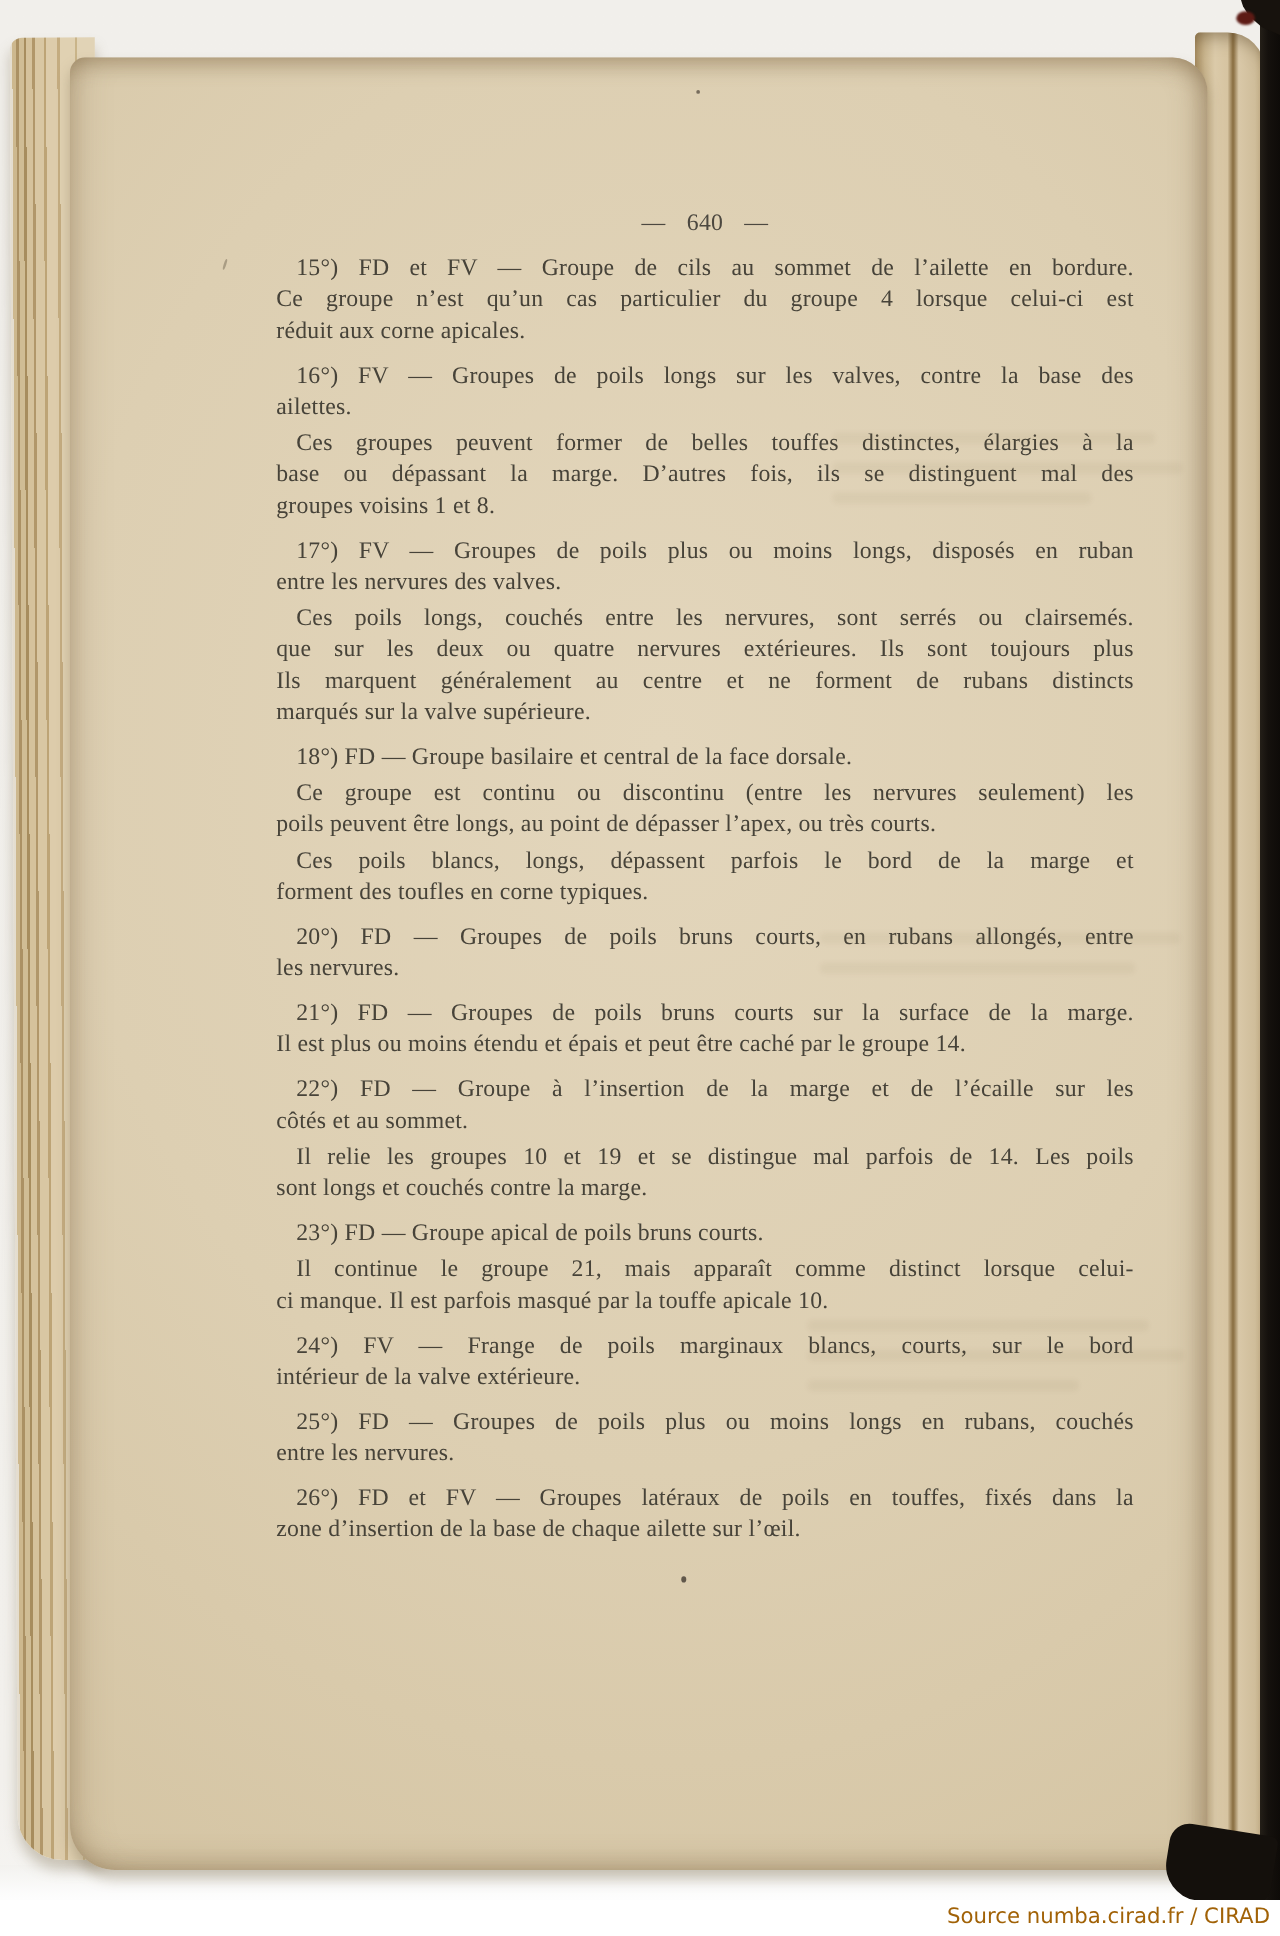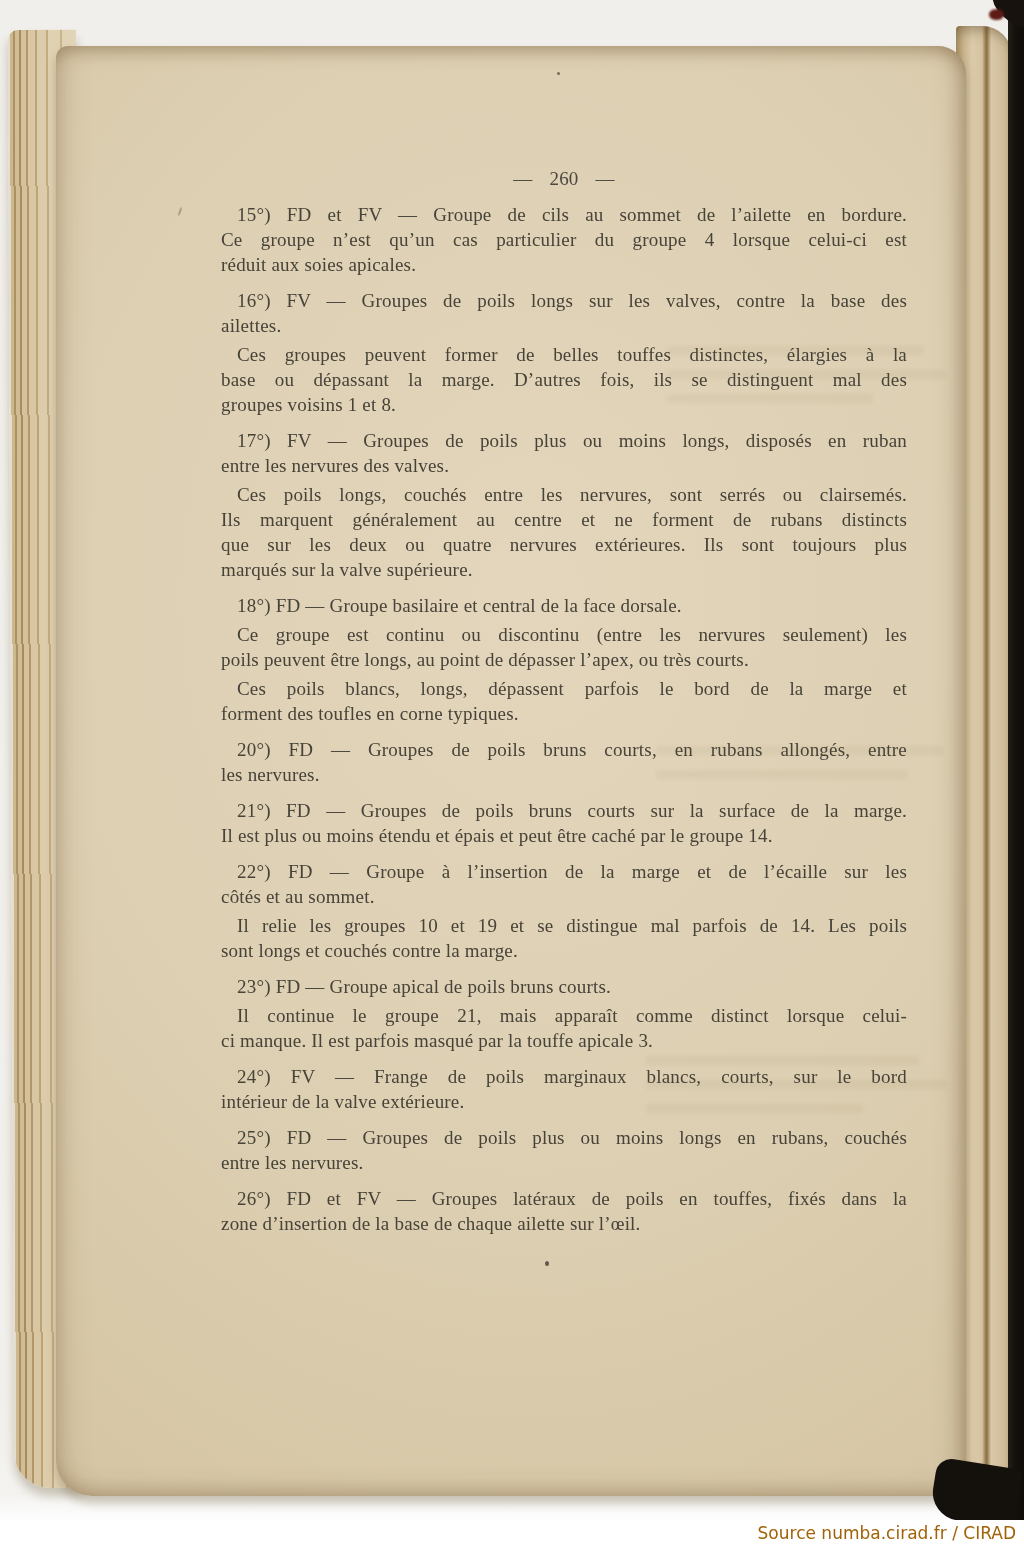--- a/index.html
+++ b/index.html
@@ -118,44 +118,44 @@
   <div class="top-stack"></div>
 
   <div class="next-page"></div>
   <div class="cover-right"></div>
   <div class="cover-top-corner"></div>
   <div class="maroon-spot"></div>
   <div class="cover-bottom-corner"></div>
 
   <div class="main-page">
     <div class="text-block">
-      <div class="page-number">— 260 —</div>
+      <div class="page-number">— 640 —</div>
       <div id="paras">
           <div class="para num">
             <div class="ln j">15°) FD et FV — Groupe de cils au sommet de l’ailette en bordure.</div>
             <div class="ln j">Ce groupe n’est qu’un cas particulier du groupe 4 lorsque celui-ci est</div>
-            <div class="ln">réduit aux soies apicales.</div>
+            <div class="ln">réduit aux corne apicales.</div>
           </div>
           <div class="para num">
             <div class="ln j">16°) FV — Groupes de poils longs sur les valves, contre la base des</div>
             <div class="ln">ailettes.</div>
           </div>
           <div class="para cont">
             <div class="ln j">Ces groupes peuvent former de belles touffes distinctes, élargies à la</div>
             <div class="ln j">base ou dépassant la marge. D’autres fois, ils se distinguent mal des</div>
             <div class="ln">groupes voisins 1 et 8.</div>
           </div>
           <div class="para num">
             <div class="ln j">17°) FV — Groupes de poils plus ou moins longs, disposés en ruban</div>
             <div class="ln">entre les nervures des valves.</div>
           </div>
           <div class="para cont">
             <div class="ln j">Ces poils longs, couchés entre les nervures, sont serrés ou clairsemés.</div>
+            <div class="ln j">que sur les deux ou quatre nervures extérieures. Ils sont toujours plus</div>
             <div class="ln j">Ils marquent généralement au centre et ne forment de rubans distincts</div>
-            <div class="ln j">que sur les deux ou quatre nervures extérieures. Ils sont toujours plus</div>
             <div class="ln">marqués sur la valve supérieure.</div>
           </div>
           <div class="para num">
             <div class="ln">18°) FD — Groupe basilaire et central de la face dorsale.</div>
           </div>
           <div class="para cont">
             <div class="ln j">Ce groupe est continu ou discontinu (entre les nervures seulement) les</div>
             <div class="ln">poils peuvent être longs, au point de dépasser l’apex, ou très courts.</div>
           </div>
           <div class="para cont">
@@ -176,21 +176,21 @@
           </div>
           <div class="para cont">
             <div class="ln j">Il relie les groupes 10 et 19 et se distingue mal parfois de 14. Les poils</div>
             <div class="ln">sont longs et couchés contre la marge.</div>
           </div>
           <div class="para num">
             <div class="ln">23°) FD — Groupe apical de poils bruns courts.</div>
           </div>
           <div class="para cont">
             <div class="ln j">Il continue le groupe 21, mais apparaît comme distinct lorsque celui-</div>
-            <div class="ln">ci manque. Il est parfois masqué par la touffe apicale 3.</div>
+            <div class="ln">ci manque. Il est parfois masqué par la touffe apicale 10.</div>
           </div>
           <div class="para num">
             <div class="ln j">24°) FV — Frange de poils marginaux blancs, courts, sur le bord</div>
             <div class="ln">intérieur de la valve extérieure.</div>
           </div>
           <div class="para num">
             <div class="ln j">25°) FD — Groupes de poils plus ou moins longs en rubans, couchés</div>
             <div class="ln">entre les nervures.</div>
           </div>
           <div class="para num">

